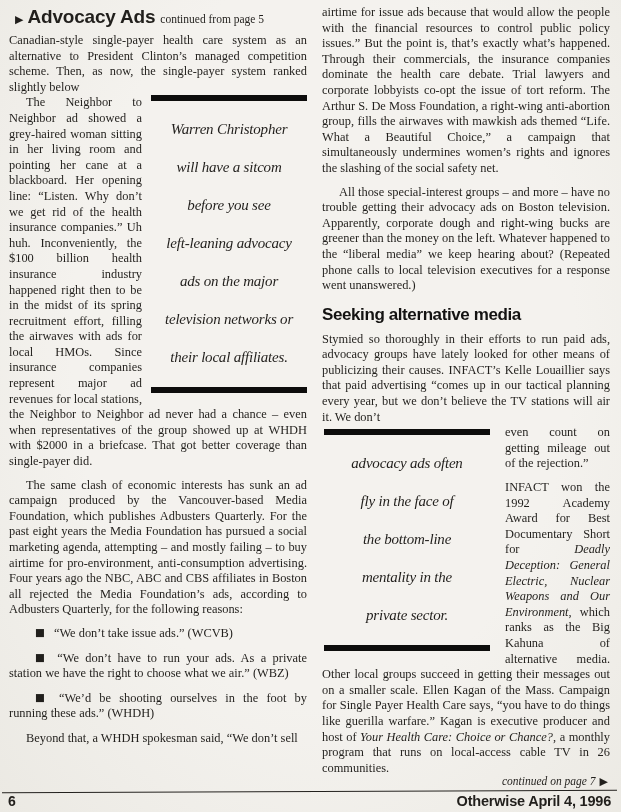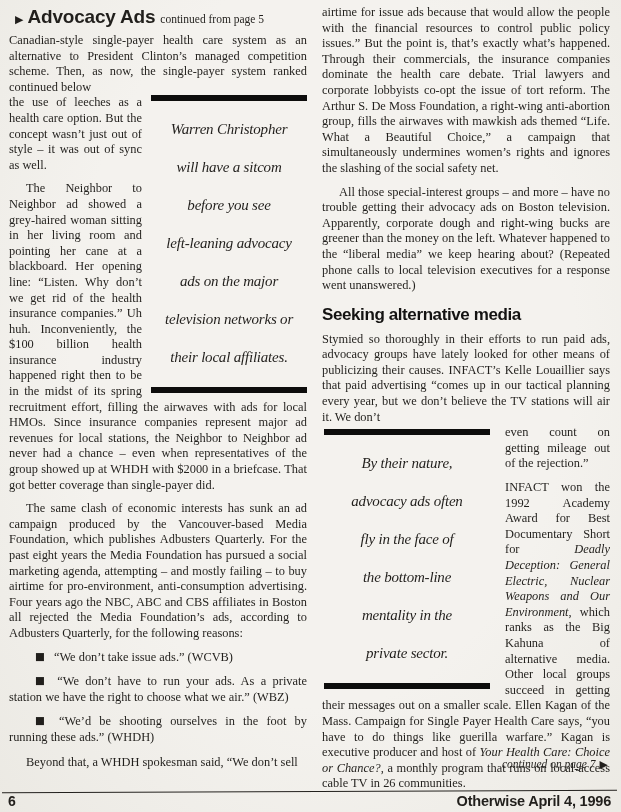--- a/index.html
+++ b/index.html
@@ -42,57 +42,56 @@
   .section-heading{
     font-family:"Liberation Sans",sans-serif;font-weight:bold;
     font-size:17px;letter-spacing:-0.4px;margin:11px 0 7px 0;color:#141312;
   }
   .it{font-style:italic;}
 
   
   .footer{position:absolute;left:0;bottom:3px;width:621px;padding:0;}
   .continued-on{
     text-align:right;font-style:italic;font-size:11.5px;
-    padding-right:13px;margin-bottom:20px;
+    padding-right:13px;margin-bottom:3px;
   }
   .continued-on .arrow{font-family:"DejaVu Sans",sans-serif;font-style:normal;font-size:11px;margin-left:4px;}
   .footer-rule{border:0;border-top:1.6px solid #23211e;margin:0 4px 0 2px;transform:rotate(-0.25deg);}
   .footer-row{display:flex;justify-content:space-between;align-items:baseline;padding:1px 10px 0 8px;}
   .page-number{font-family:"Liberation Sans",sans-serif;font-weight:bold;font-size:14px;}
   .issue{font-family:"Liberation Sans",sans-serif;font-weight:bold;font-size:14.5px;letter-spacing:-0.2px;text-align:center;}
 </style>
 </head>
 <body>
 
 <div class="page">
   <div class="columns">
 
     <div class="col-left">
       <div class="kicker">
         <span class="arrow">▶</span><span class="title">Advocacy Ads</span><span class="cont">continued from page 5</span>
       </div>
 
-      <p class="nogap">Canadian-style single-payer health care system as an alternative to President Clinton’s managed competition scheme. Then, as now, the single-payer system ranked continued below</p>
+      <p class="nogap">Canadian-style single-payer health care system as an alternative to President Clinton’s managed competition scheme. Then, as now, the single-payer system ranked slightly below</p>
 
       <div>
         <div class="pq pq-right">
           <div class="bar"></div>
           <div class="lines">
             <div class="line">Warren Christopher</div>
             <div class="line">will have a sitcom</div>
             <div class="line">before you see</div>
             <div class="line">left-leaning advocacy</div>
             <div class="line">ads on the major</div>
             <div class="line">television networks or</div>
             <div class="line">their local affiliates.</div>
           </div>
           <div class="bar"></div>
         </div>
 
-        <p>the use of leeches as a health care option. But the concept wasn’t just out of style – it was out of sync as well.</p>
         <p class="indent">The Neighbor to Neighbor ad showed a grey-haired woman sitting in her living room and pointing her cane at a blackboard. Her opening line: “Listen. Why don’t we get rid of the health insurance companies.” Uh huh. Inconveniently, the $100 billion health insurance industry happened right then to be in the midst of its spring recruitment effort, filling the airwaves with ads for local HMOs. Since insurance companies represent major ad revenues for local stations, the Neighbor to Neighbor ad never had a chance – even when representatives of the group showed up at WHDH with $2000 in a briefcase. That got better coverage than single-payer did.</p>
       </div>
 
       <p class="indent">The same clash of economic interests has sunk an ad campaign produced by the Vancouver-based Media Foundation, which publishes Adbusters Quarterly. For the past eight years the Media Foundation has pursued a social marketing agenda, attempting – and mostly failing – to buy airtime for pro-environment, anti-consumption advertising. Four years ago the NBC, ABC and CBS affiliates in Boston all rejected the Media Foundation’s ads, according to Adbusters Quarterly, for the following reasons:</p>
 
       <p class="bullet">
         <span class="sq">■</span><span>“We don’t take issue ads.” (WCVB)</span>
       </p>
       <p class="bullet">
         <span class="sq">■</span><span>“We don’t have to run your ads. As a private station we have the right to choose what we air.” (WBZ)</span>
@@ -109,21 +108,20 @@
       <p class="indent">All those special-interest groups – and more – have no trouble getting their advocacy ads on Boston television. Apparently, corporate dough and right-wing bucks are greener than the money on the left. Whatever happened to the “liberal media” we keep hearing about? (Repeated phone calls to local television executives for a response went unanswered.)</p>
 
       <h2 class="section-heading">Seeking alternative media</h2>
 
       <p class="nogap">Stymied so thoroughly in their efforts to run paid ads, advocacy groups have lately looked for other means of publicizing their causes. INFACT’s Kelle Louaillier says that paid advertising “comes up in our tactical planning every year, but we don’t believe the TV stations will air it. We don’t</p>
 
       <div>
         <div class="pq pq-left">
           <div class="bar"></div>
           <div class="lines">
-            <div class="line">By their nature,</div>
             <div class="line">advocacy ads often</div>
             <div class="line">fly in the face of</div>
             <div class="line">the bottom-line</div>
             <div class="line">mentality in the</div>
             <div class="line">private sector.</div>
           </div>
           <div class="bar"></div>
         </div>
 
         <p>even count on getting mileage out of the rejection.”</p>

